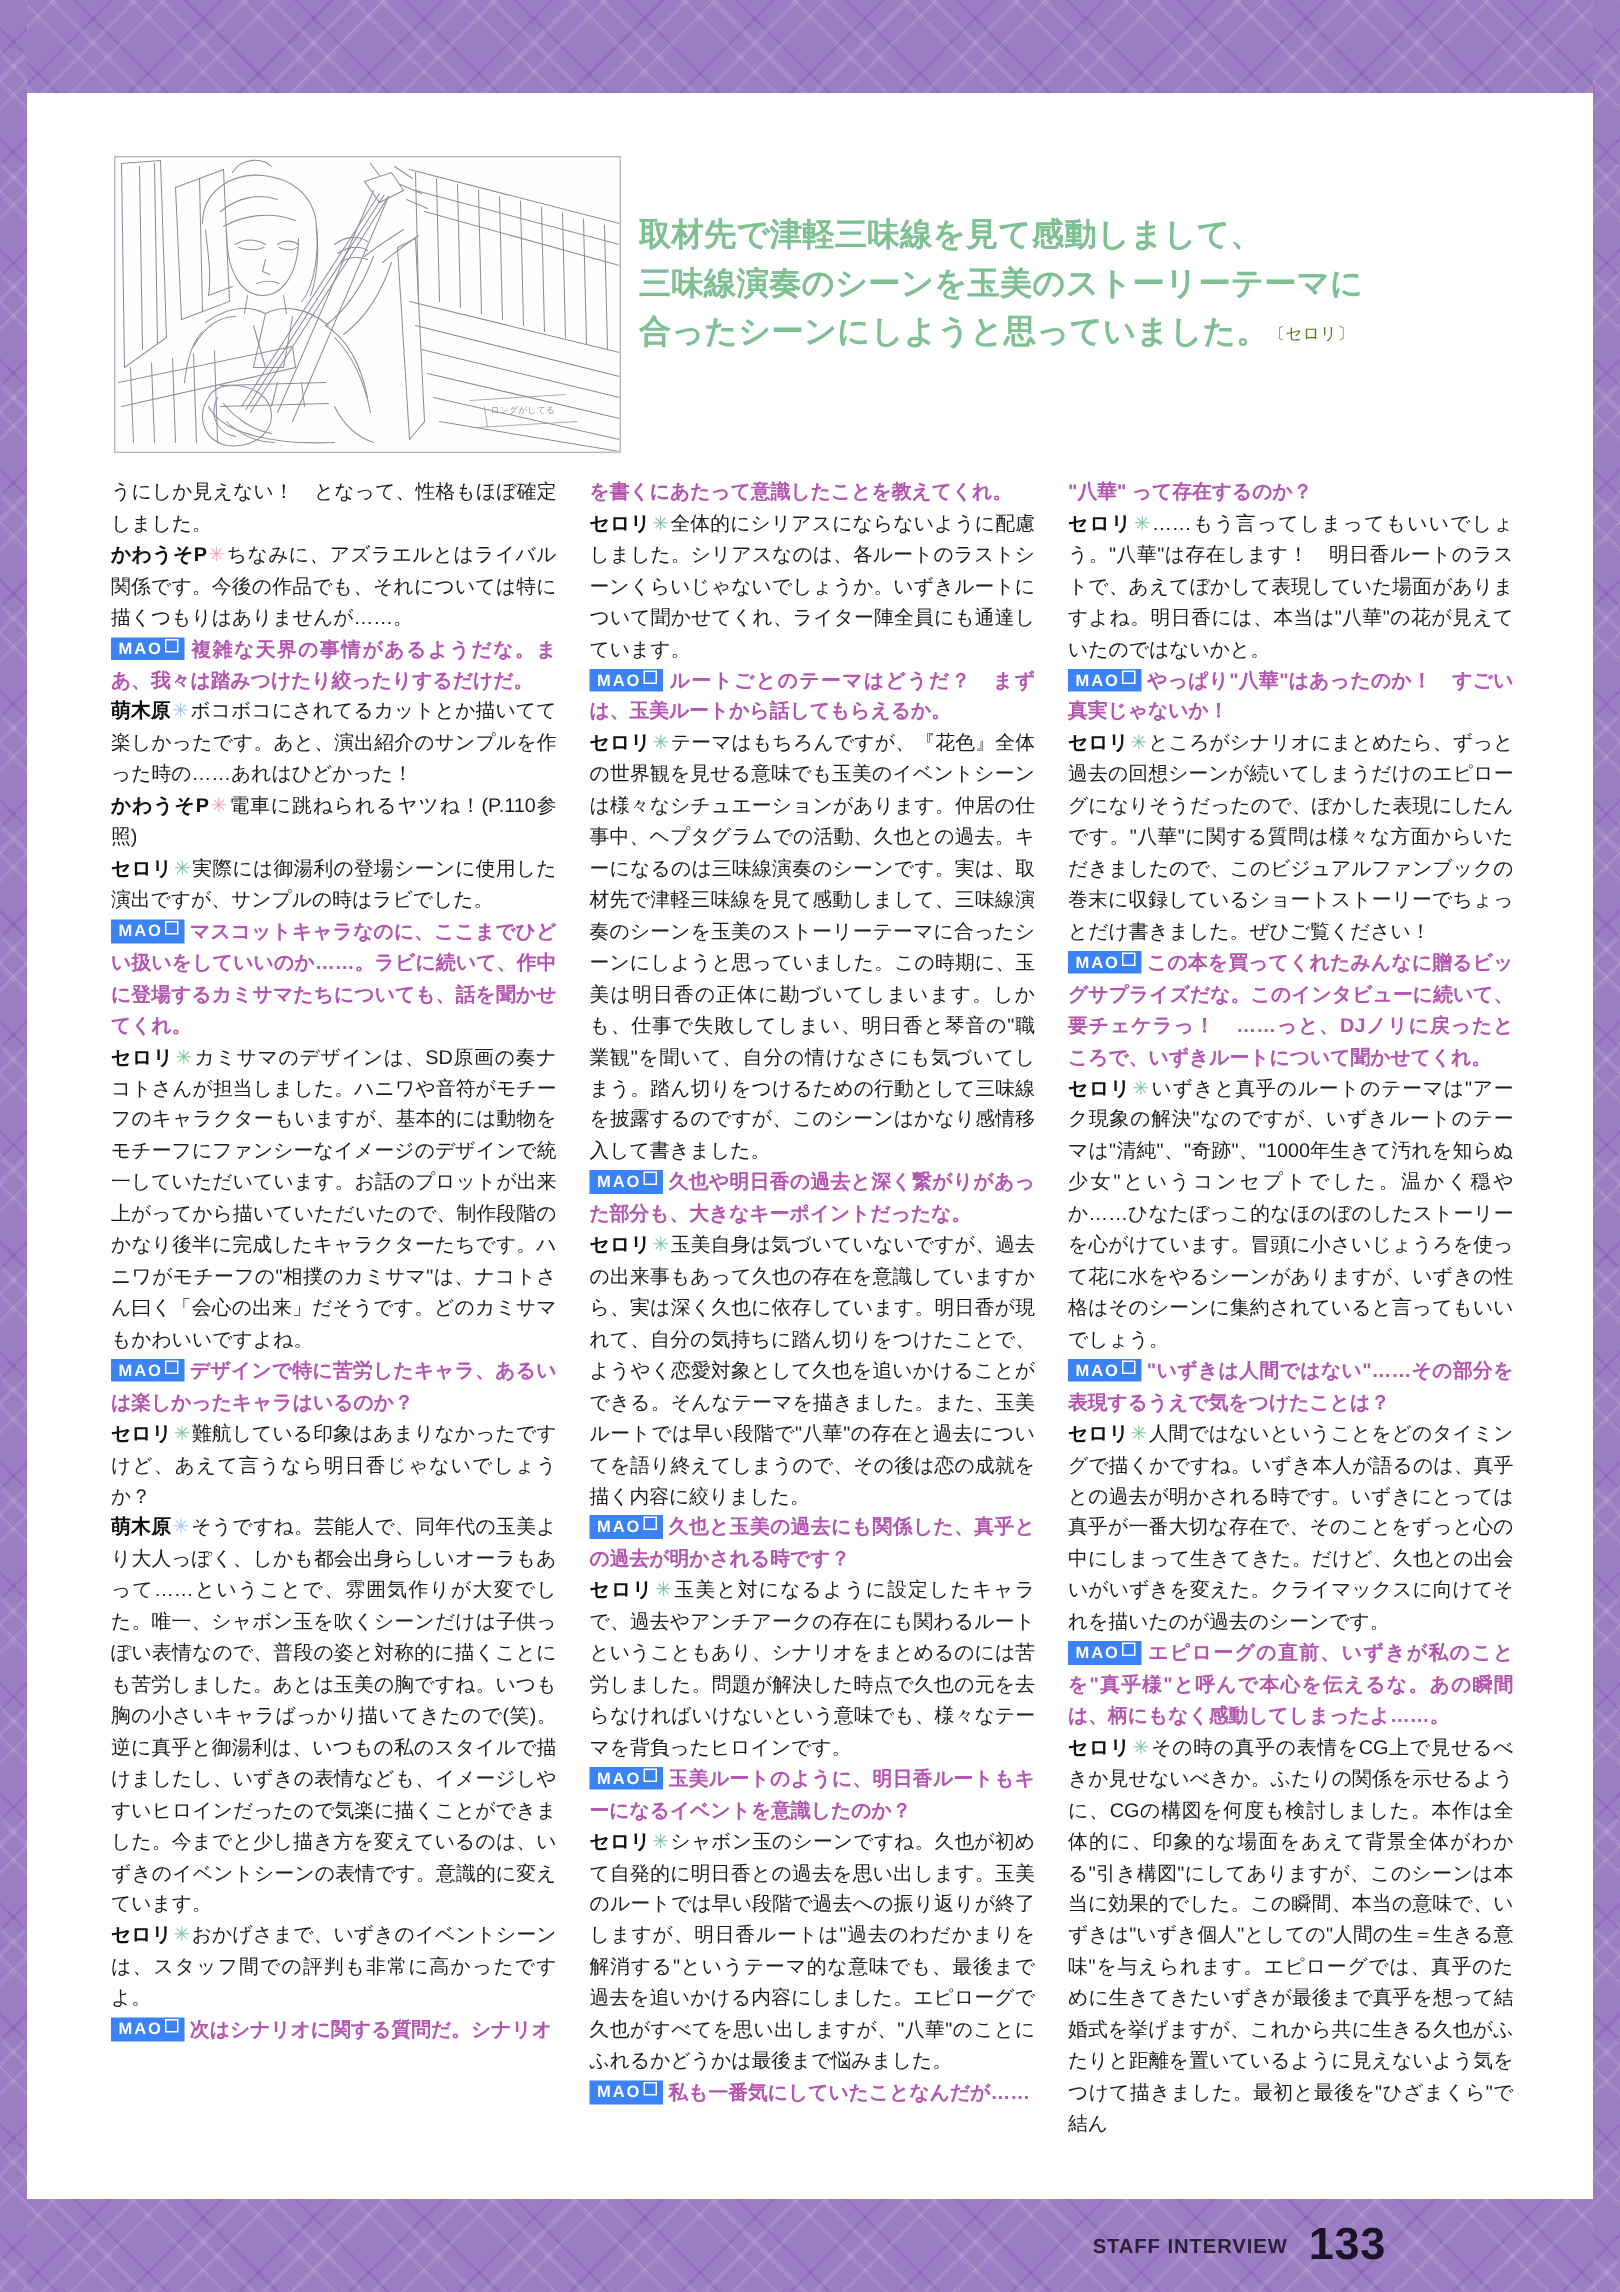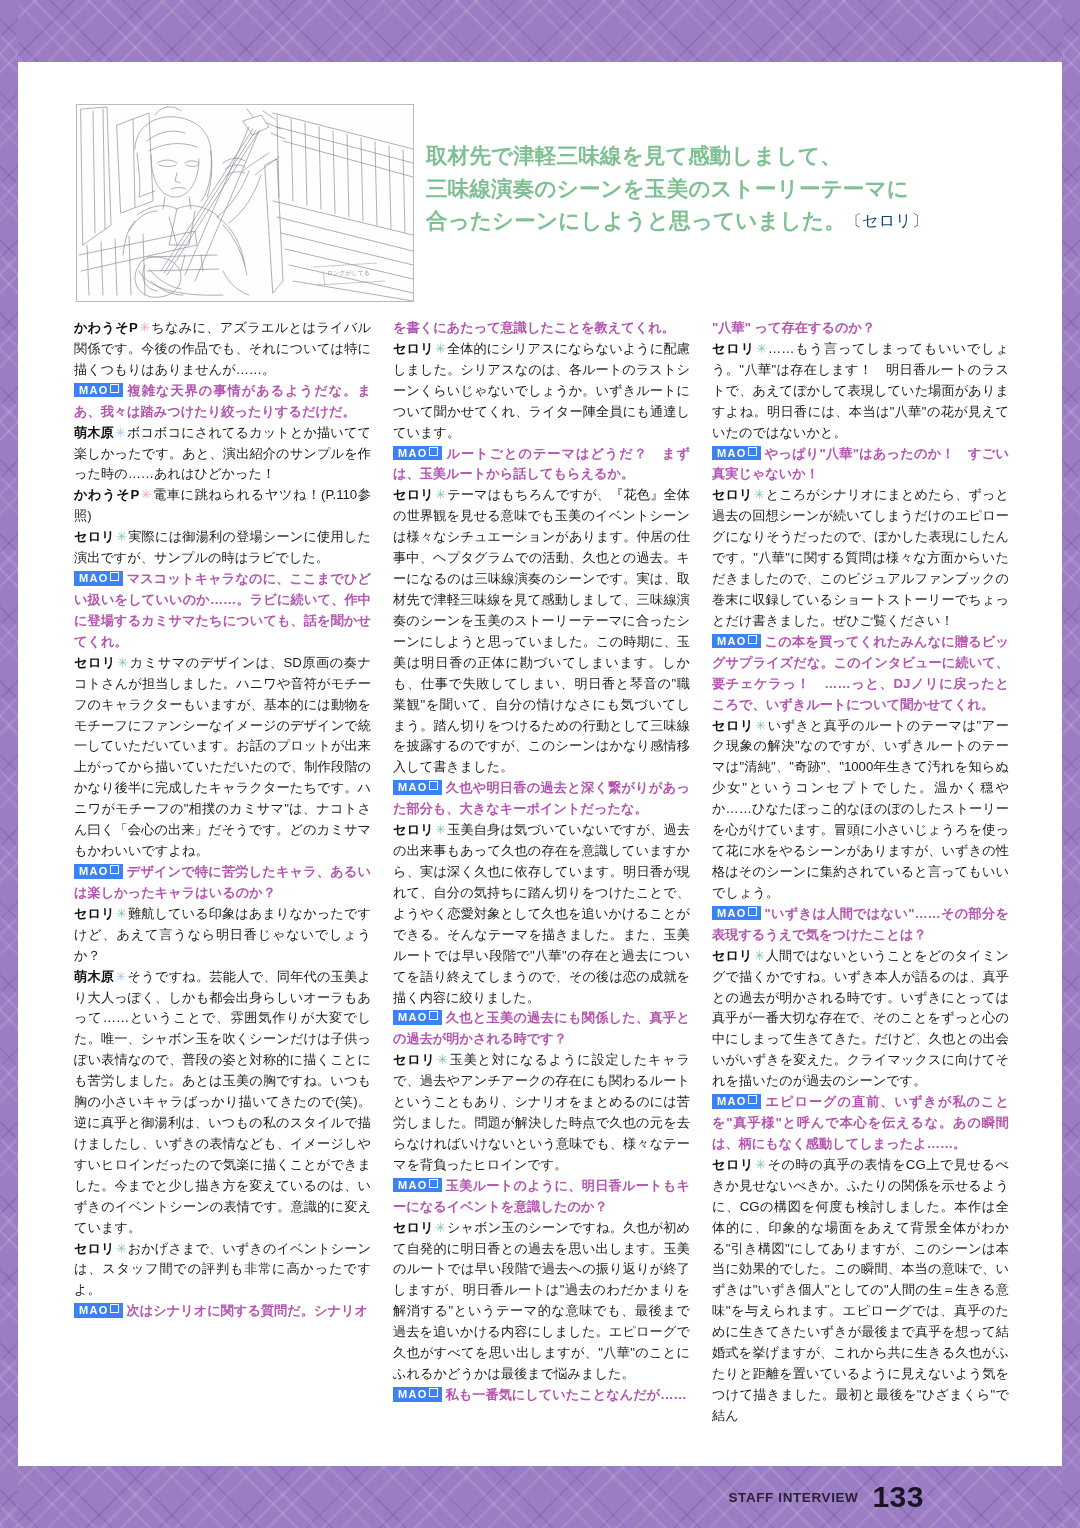--- a/index.html
+++ b/index.html
@@ -64,23 +64,23 @@
   }
   #pull-quote .pq-line {
     color: #7ec092;
     font-size: 21.5px;
     font-weight: bold;
     line-height: 1.52;
     letter-spacing: 0.2px;
     white-space: nowrap;
   }
   #pull-quote .pq-attrib {
-    font-size: 16px;
+    font-size: 11px;
     font-weight: normal;
-    color: #0c4a6e;
+    color: #4d7c0f;
     vertical-align: 2px;
     margin-top: 25px;
   }
 
   
   #columns {
     position: absolute;
     left: 74px; top: 318px;
     width: 936px; height: 1100px;
     display: flex;
@@ -301,20 +301,21 @@
     <div class="pq-line">取材先で津軽三味線を見て感動しまして、</div>
     <div class="pq-line">三味線演奏のシーンを玉美のストーリーテーマに</div>
     <div class="pq-line"><span>合ったシーンにしようと思っていました。</span><span class="pq-attrib">〔セロリ〕</span></div>
   </div>
 </div>
 
 <div id="columns">
 
   <div class="column">
 
+    <p class="para"><span>うにしか見えない！　となって、性格もほぼ確定しました。</span></p>
 
     <p class="para"><span class="speaker">かわうそP</span><span class="ast ast-pink">✳</span><span>ちなみに、アズラエルとはライバル関係です。今後の作品でも、それについては特に描くつもりはありませんが……。</span></p>
 
     <p class="para mao"><span class="mao-badge"><span>MAO</span><span class="sq"></span></span><span>複雑な天界の事情があるようだな。まあ、我々は踏みつけたり絞ったりするだけだ。</span></p>
 
     <p class="para"><span class="speaker">萌木原</span><span class="ast ast-blue">✳</span><span>ボコボコにされてるカットとか描いてて楽しかったです。あと、演出紹介のサンプルを作った時の……あれはひどかった！</span></p>
 
     <p class="para"><span class="speaker">かわうそP</span><span class="ast ast-pink">✳</span><span>電車に跳ねられるヤツね！(P.110参照)</span></p>
 
     <p class="para"><span class="speaker">セロリ</span><span class="ast ast-green">✳</span><span>実際には御湯利の登場シーンに使用した演出ですが、サンプルの時はラビでした。</span></p>

